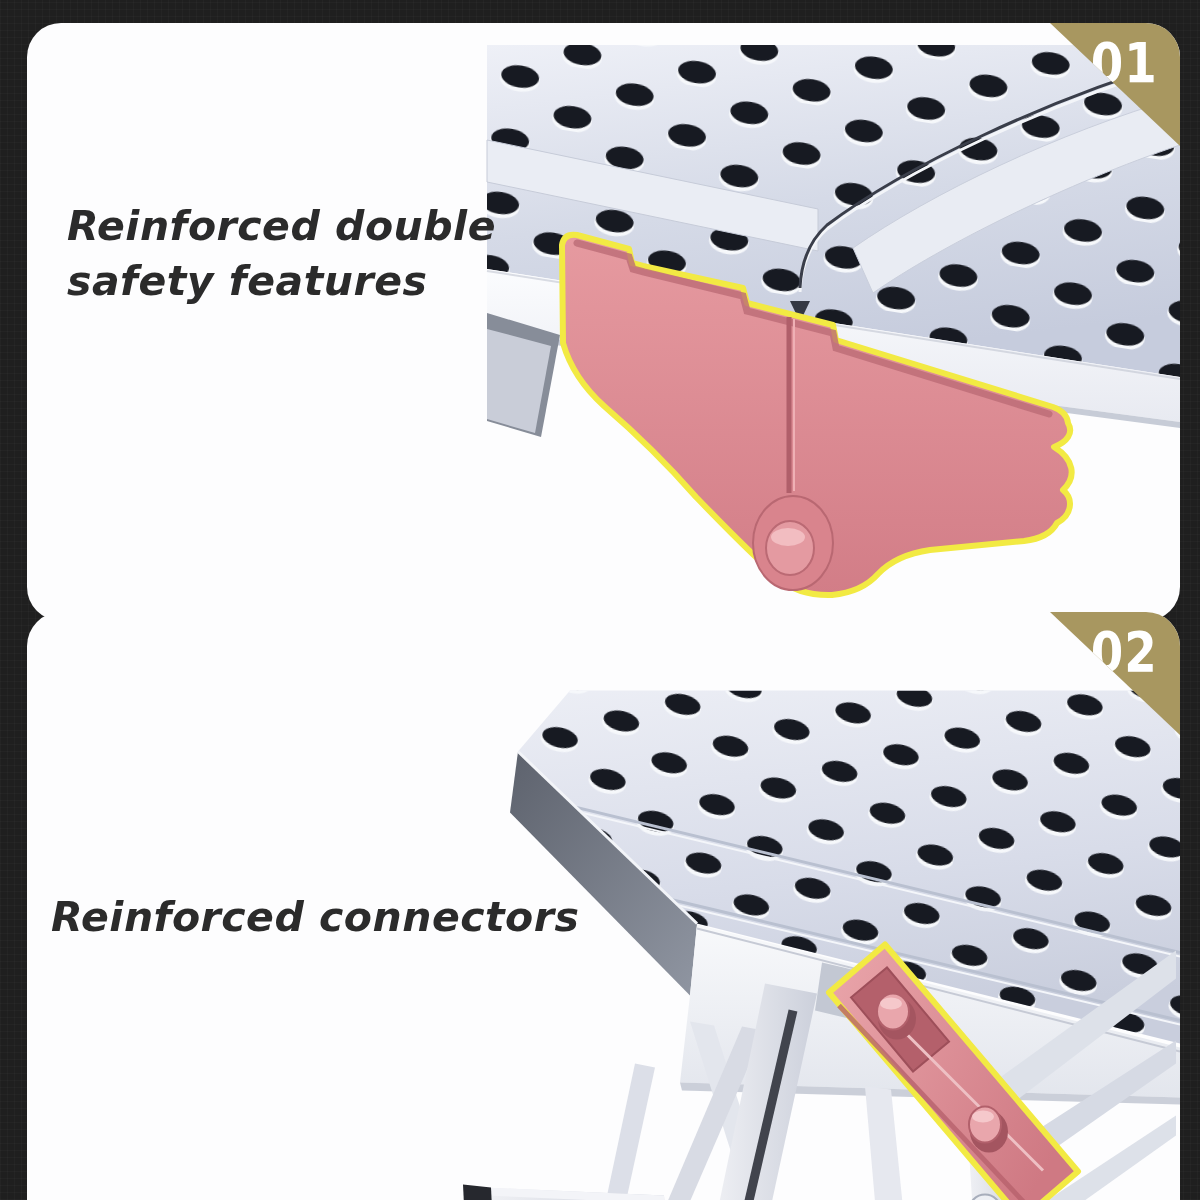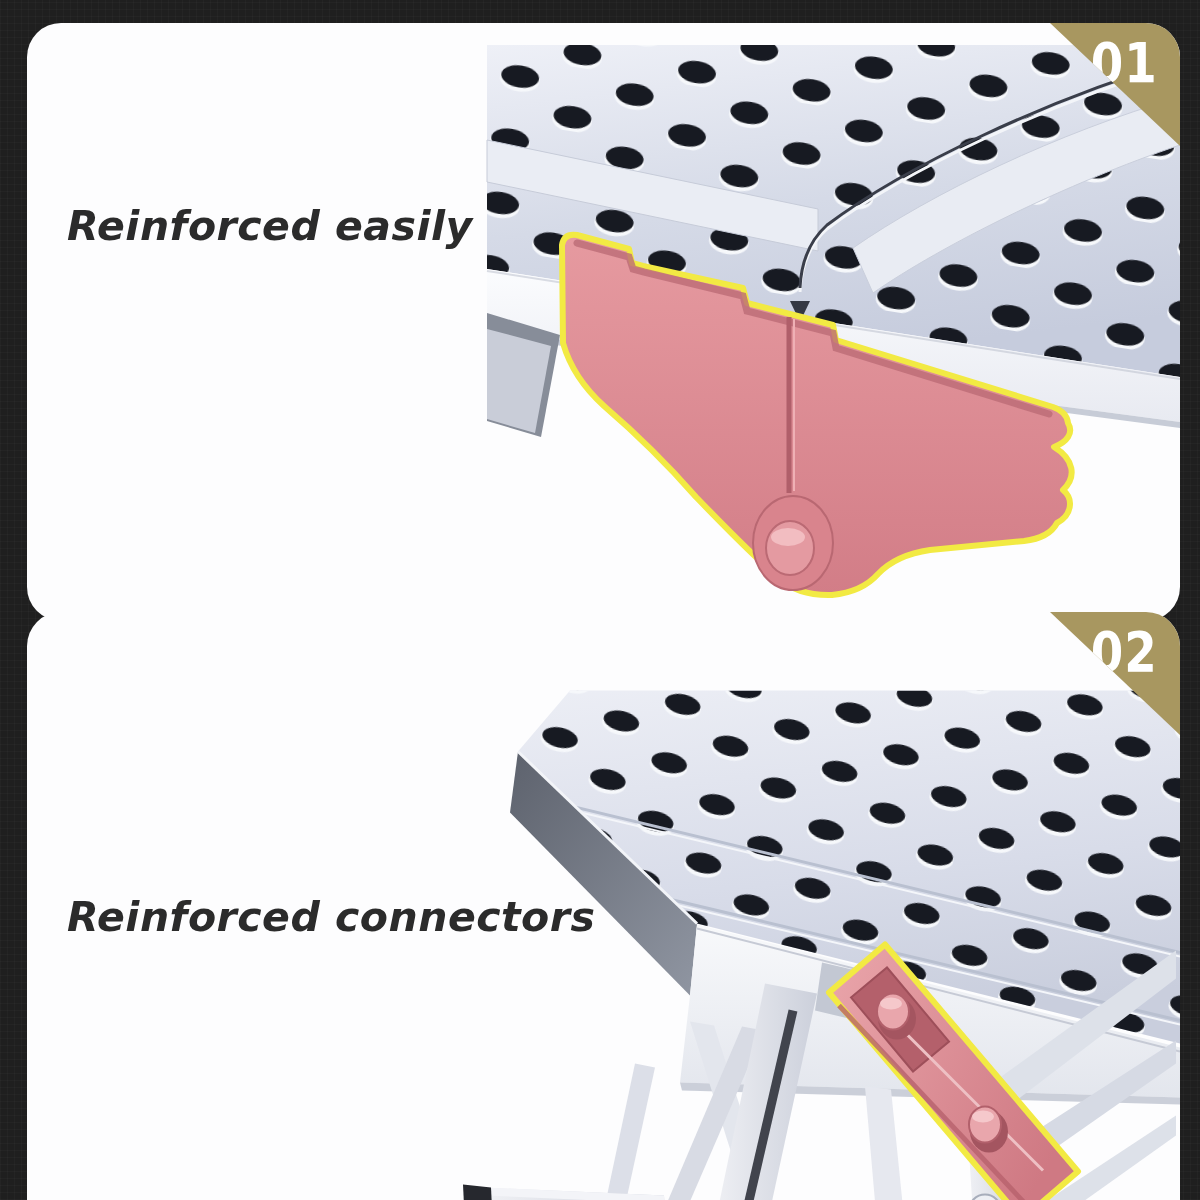--- a/index.html
+++ b/index.html
@@ -15,21 +15,21 @@
     position:absolute;left:27px;width:1153px;background:#fdfdfe;
     border-radius:34px;overflow:hidden;
   }
   .panel-1{top:23px;height:598px;}
   .panel-2{top:612px;height:714px;}
   .illu{position:absolute;left:0;top:0;width:100%;height:100%;display:block;}
   .copy{position:absolute;color:#2b2b2b;font-weight:bold;font-style:italic;}
   .copy p{margin:0;font-size:41px;letter-spacing:0.5px;white-space:nowrap;}
   .copy-1{left:40px;top:176px;}
   .copy-1 p{line-height:55px;}
-  .copy-2{left:40px;top:274px;}
+  .copy-2{left:24px;top:274px;}
   .copy-2 p{line-height:62px;}
   .badge{
     position:absolute;top:0;right:0;width:130px;height:123px;
     background:#a89760;
     clip-path:polygon(0 0,100% 0,100% 100%);
   }
   .badge-num{
     position:absolute;top:13px;right:22px;
     color:#ffffff;font-weight:bold;font-size:55px;line-height:1;
     transform:scaleX(0.85);transform-origin:right top;
@@ -104,21 +104,22 @@
         <ellipse cx="763" cy="503" rx="24" ry="27" fill="#e49aa1" stroke="#bb6a74" stroke-width="2"></ellipse>
         <ellipse cx="761" cy="492" rx="17" ry="9" fill="#f2bdc1"></ellipse>
       </g>
     </svg>
 
     <div class="badge">
       <span class="badge-num">01</span>
     </div>
 
     <div class="copy copy-1">
-      <p>Reinforced easily</p>
+      <p>Reinforced double</p>
+      <p>safety features</p>
     </div>
   </section>
 
   <section class="panel panel-2">
 
     <svg class="illu" viewBox="0 0 1153 557" aria-hidden="true">
       <defs>
         <linearGradient id="surfB" x1="0" y1="0" x2="0.2" y2="1">
           <stop offset="0" stop-color="#eceef5"></stop>
             <stop offset="0.6" stop-color="#d8dce9"></stop>

